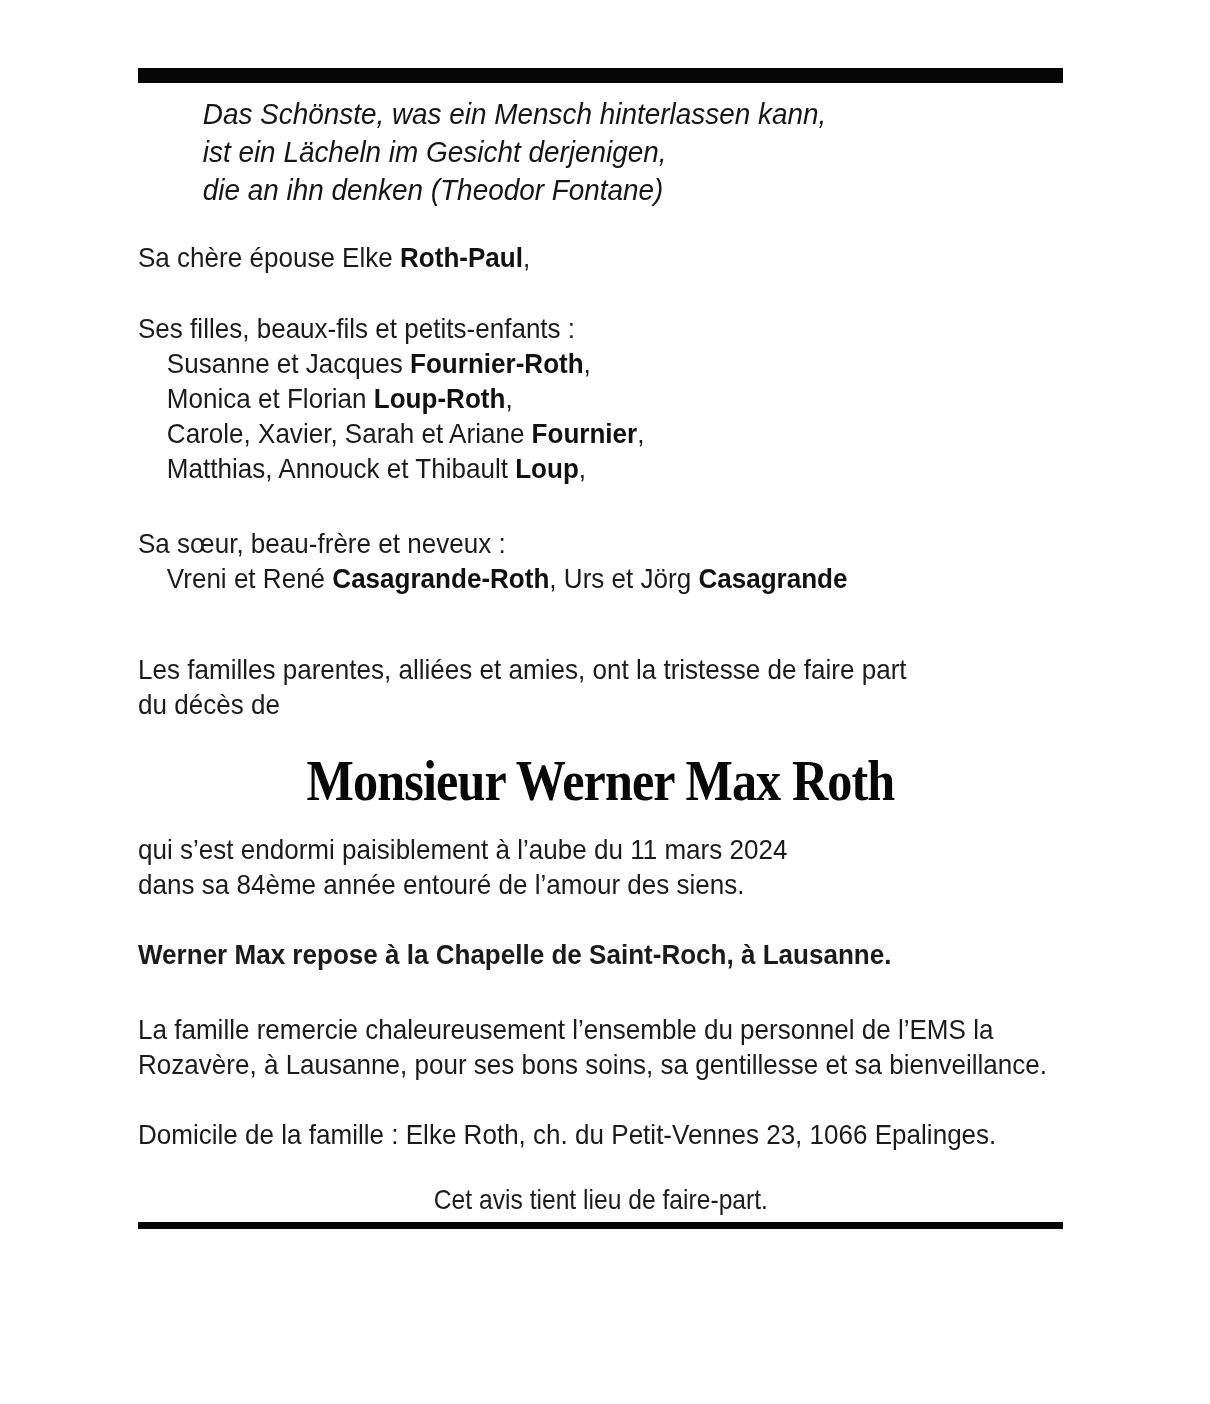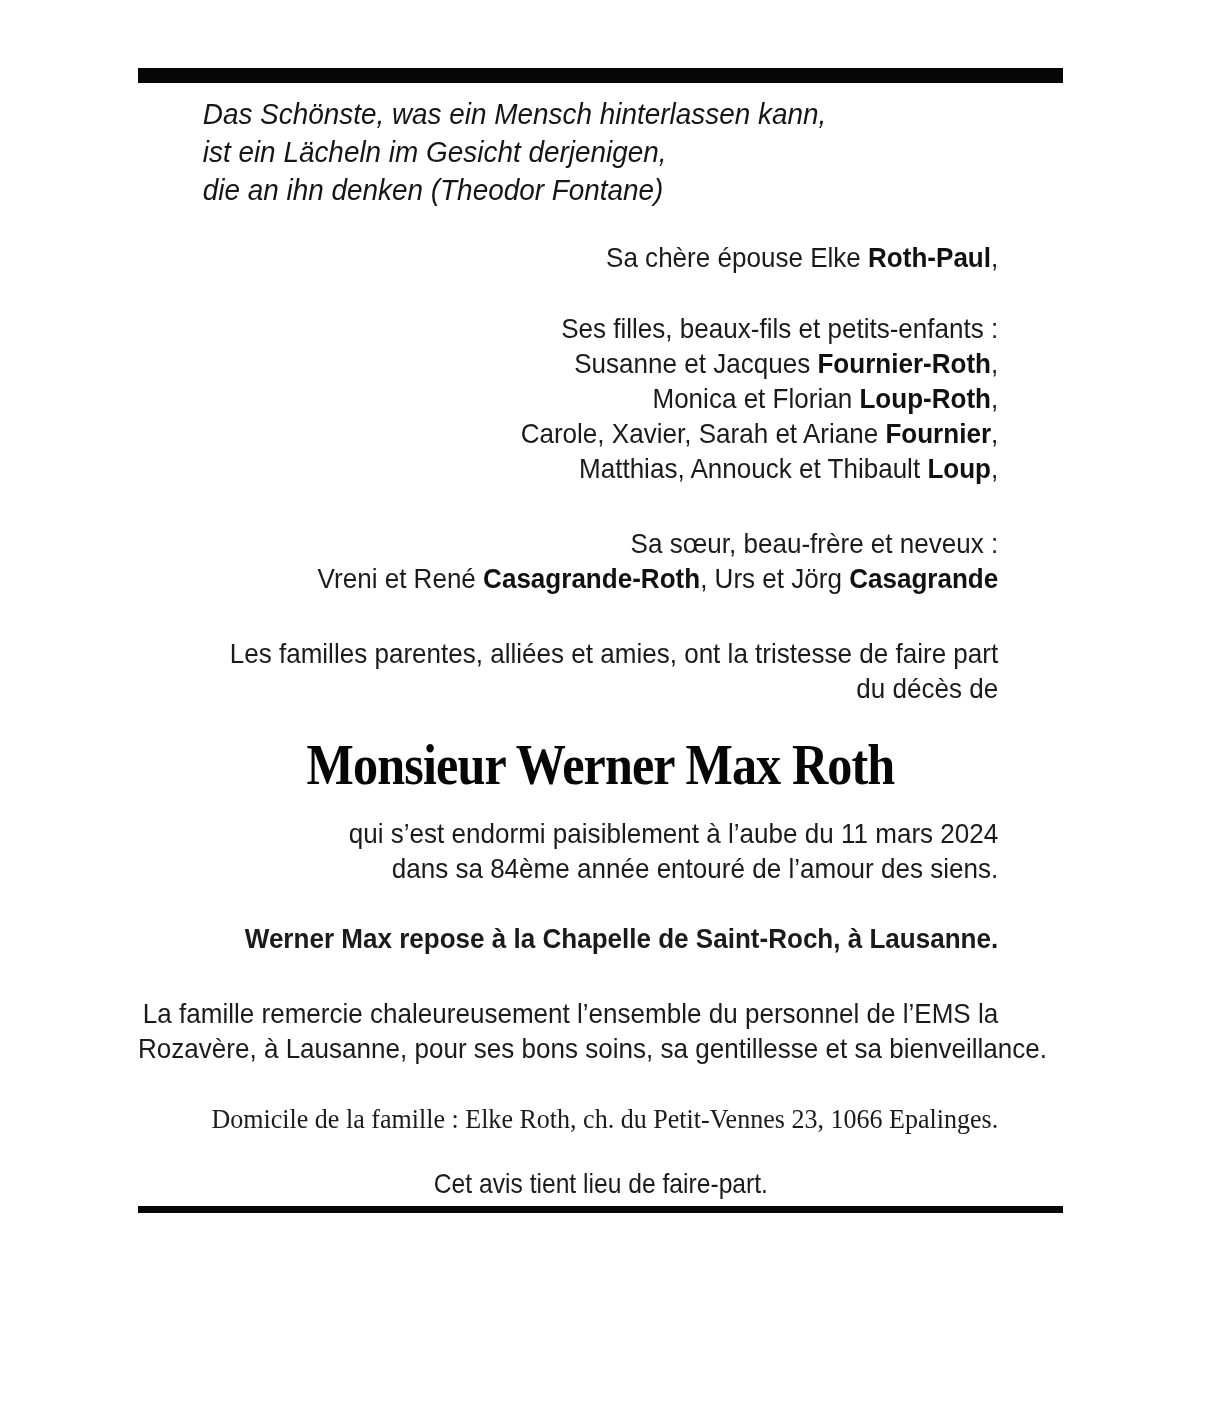--- a/index.html
+++ b/index.html
@@ -42,44 +42,43 @@
     margin-top: 12px;
     font-size: 30px;
     line-height: 38px;
     font-style: italic;
     text-align: left;
     color: #161616;
   }
   .body-text {
     font-size: 28px;
     line-height: 35px;
-    text-align: right;
   }
   .spouse       { margin-top: 31px; }
   .children     { margin-top: 36px; }
   .sister       { margin-top: 40px; }
-  .announcement { margin-top: 40px; }
+  .announcement { margin-top: 56px; }
   .indent { padding-left: 31px; }
   b, .bold { font-weight: bold; color: #111111; }
 
   .deceased {
     margin-top: 28px;
     font-size: 57px;
     line-height: 62px;
     font-weight: bold;
     text-align: center;
     color: #070707;
     letter-spacing: -1px;
     font-family: Liberation Serif, serif;
   }
   .passing  { margin-top: 20px; }
   .ceremony { margin-top: 40px; }
   .repose   { margin-top: 35px; font-weight: bold; }
   .thanks   { margin-top: 40px; }
-  .domicile { margin-top: 35px; font-family: Liberation Serif, serif; }
+  .domicile { margin-top: 35px; }
   .closing  {
     margin-top: 30px;
     text-align: center;
   }
   .closing .line { display: inline-block; }
 </style>
 </head>
 <body>
 
 <div class="sheet">

